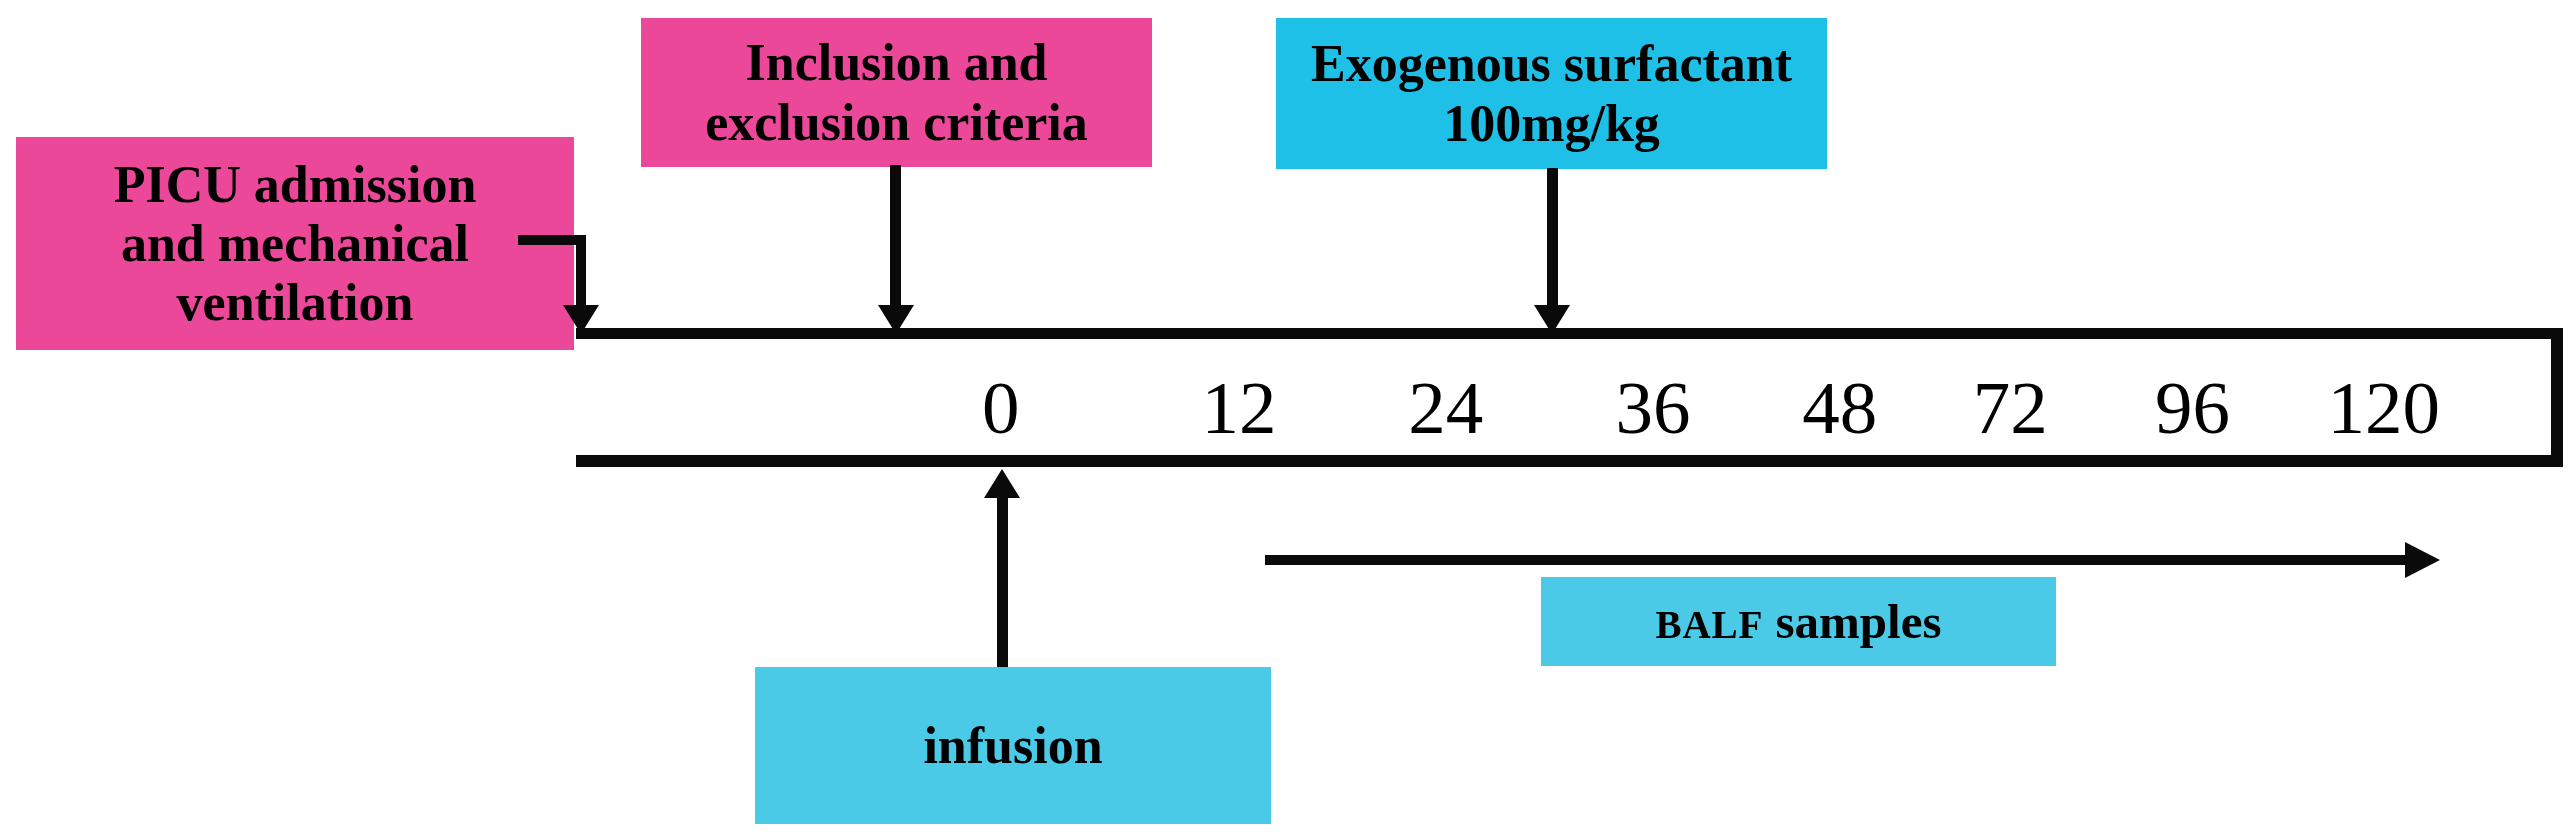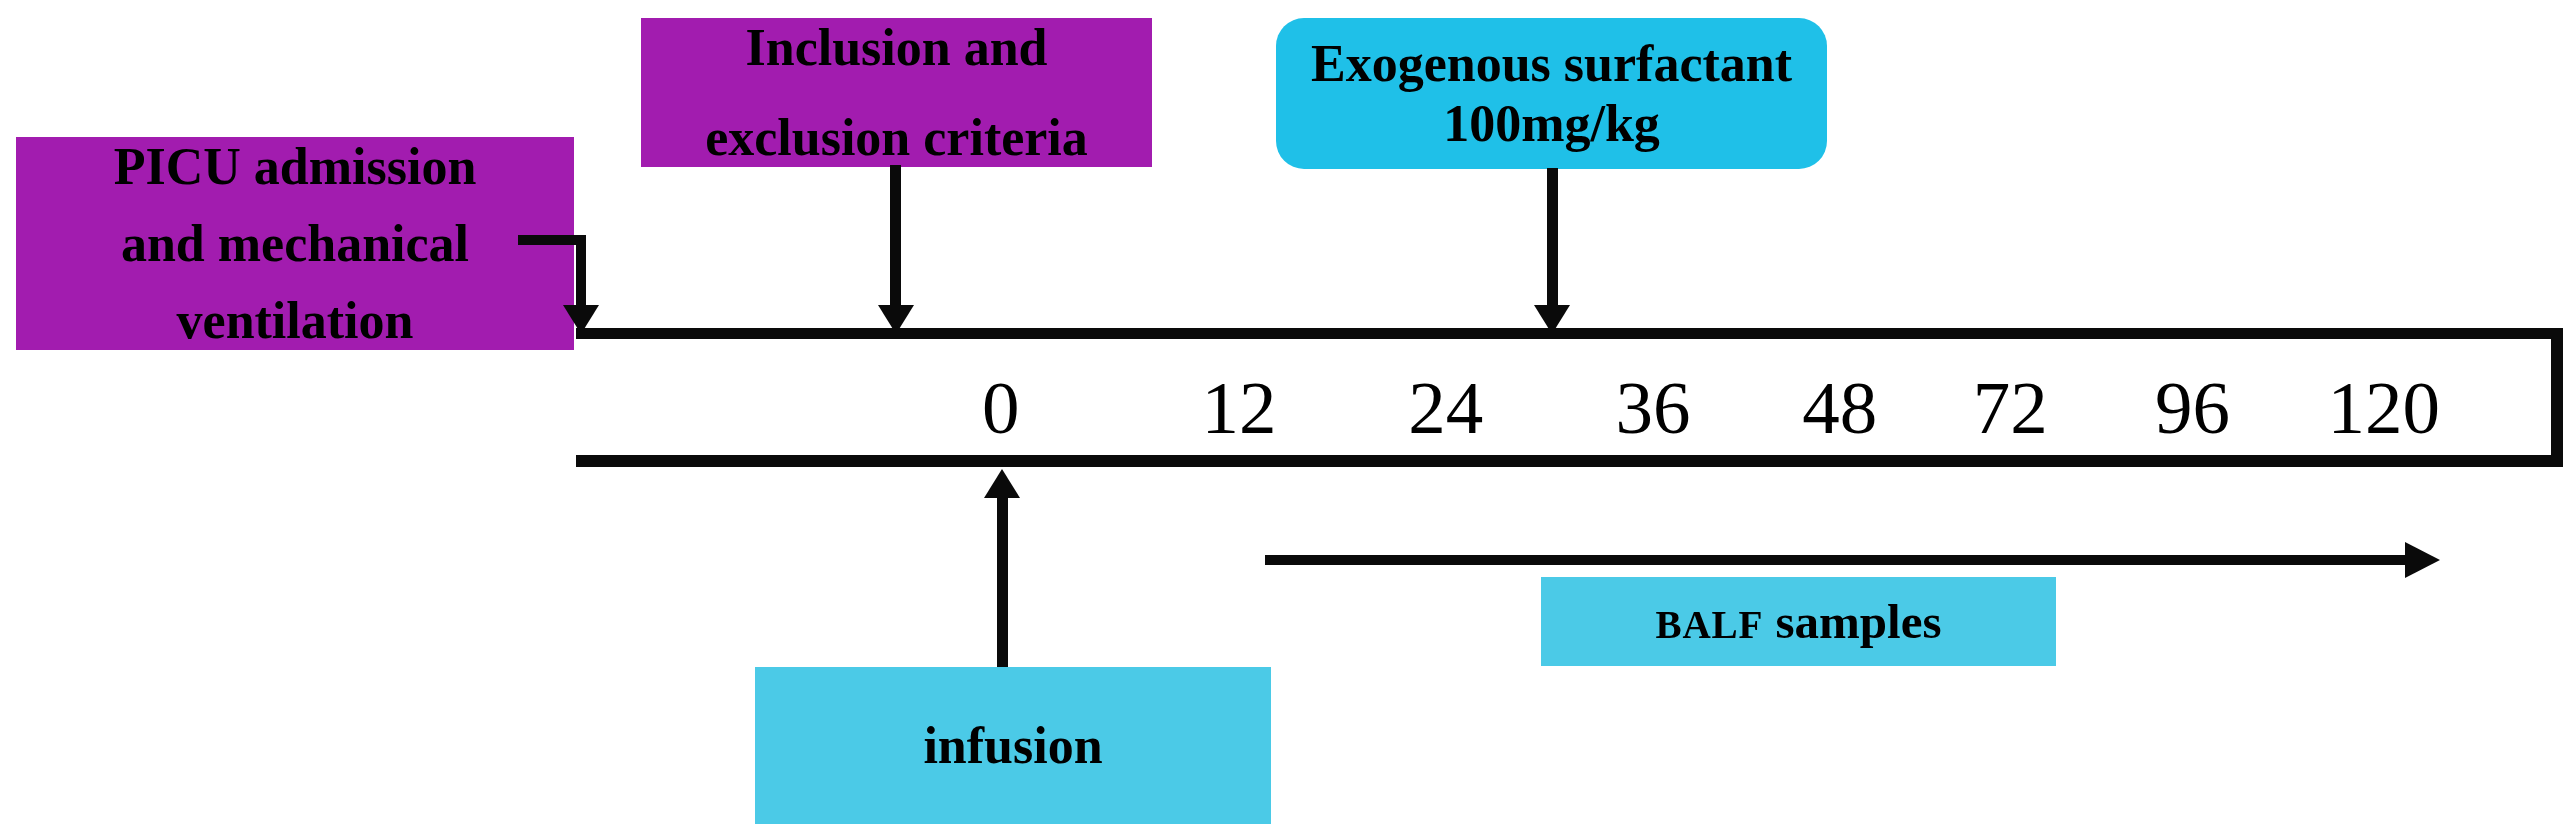--- a/index.html
+++ b/index.html
@@ -17,22 +17,22 @@
     display: flex;
     flex-direction: column;
     align-items: center;
     justify-content: center;
     text-align: center;
     font-weight: bold;
     font-size: 52px;
     line-height: 1.14;
   }
   .box .ln { white-space: nowrap; }
-  .orange { background: #a21caf; justify-content: space-between; }
-  .cyan-bright { background: #1FC0E8; border-radius: 28px; }
+  .orange { background: #ec4899; }
+  .cyan-bright { background: #1FC0E8; }
   .cyan-light { background: #4BCAE7; }
 
   .bar { position: absolute; background: #0a0a0a; }
 
   .tick {
     position: absolute;
     top: 370px;
     transform: translateX(-50%);
     font-size: 75px;
     font-weight: normal;

